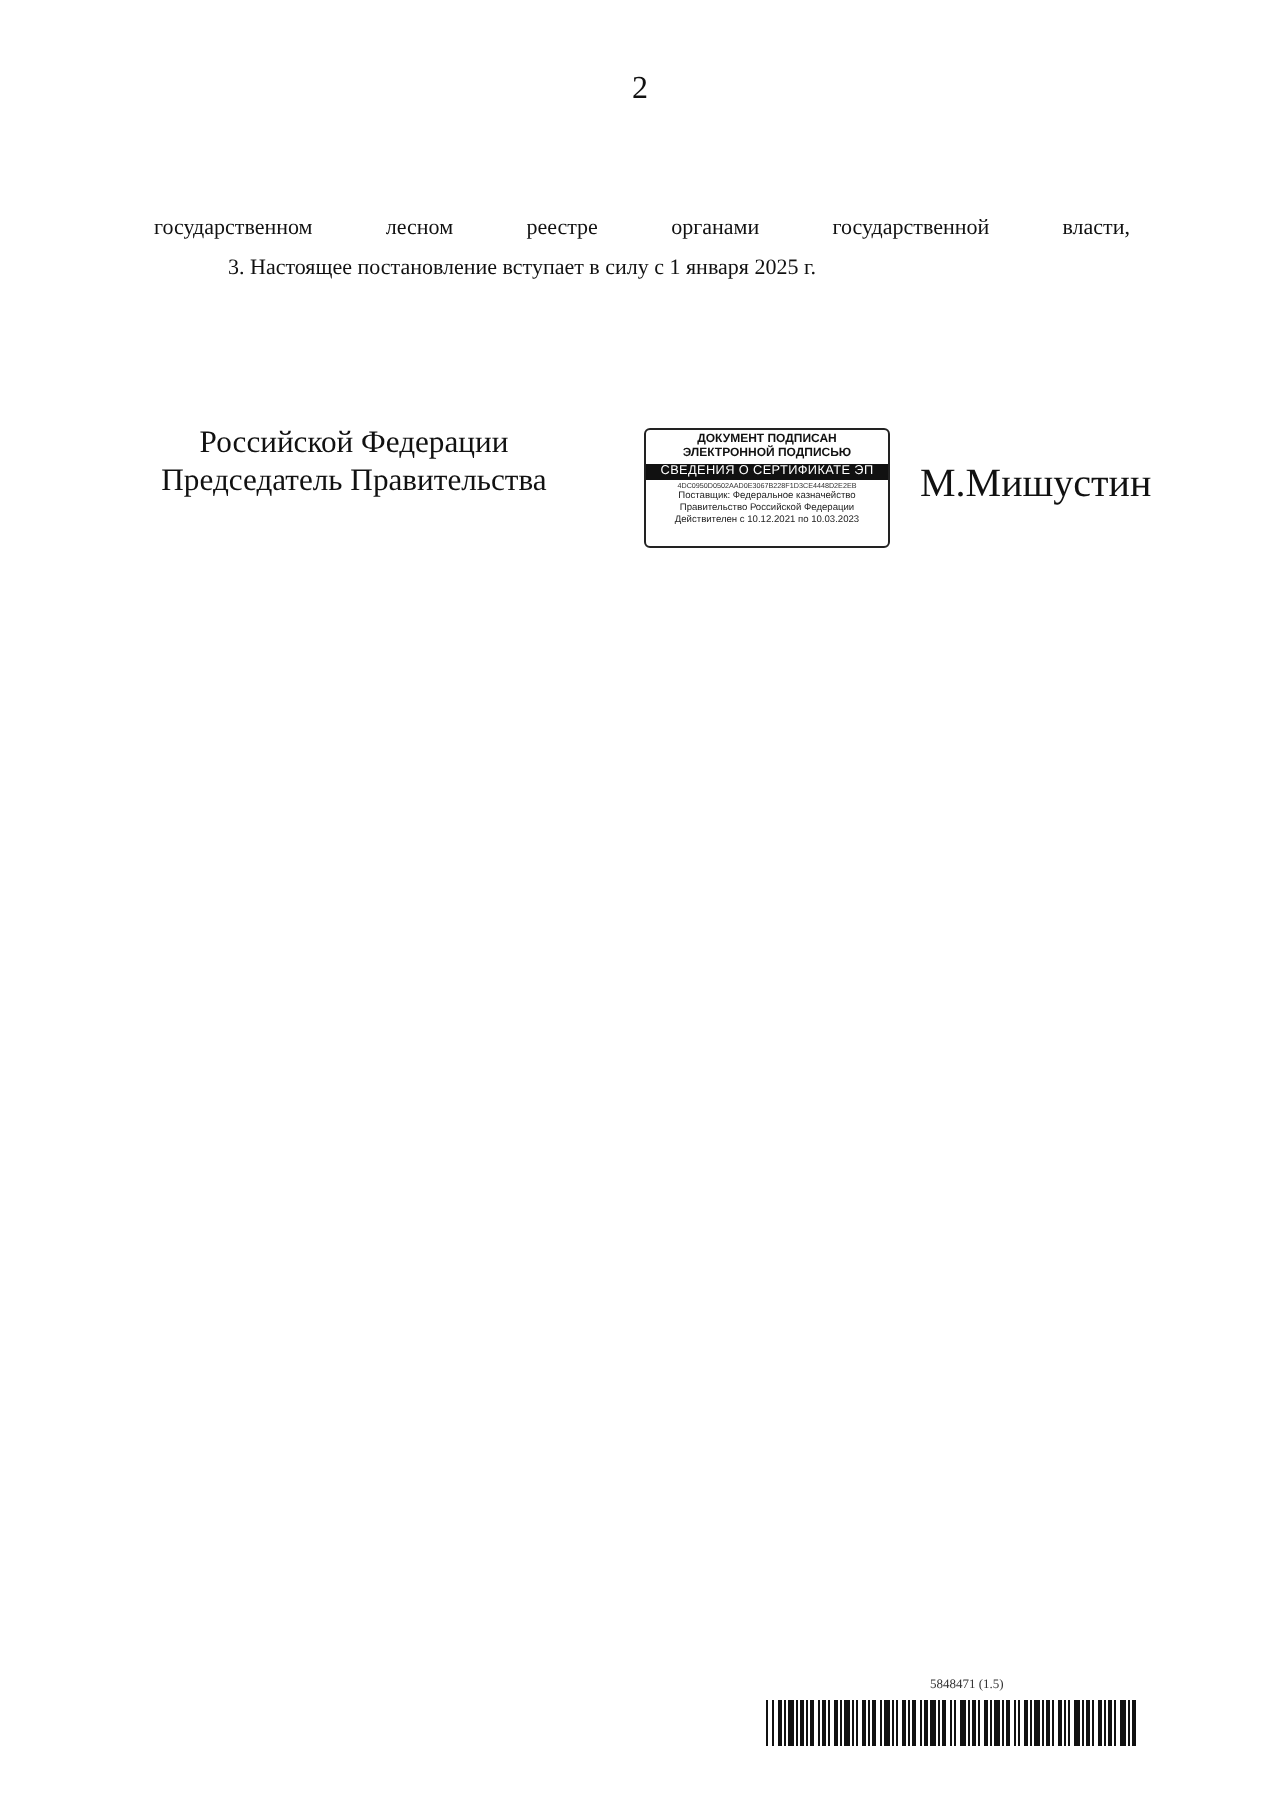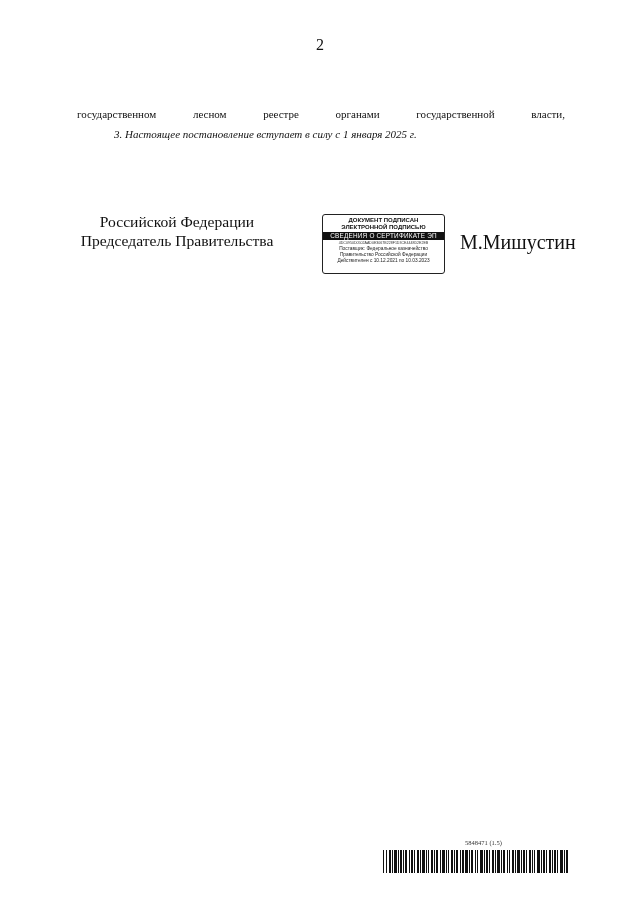--- a/index.html
+++ b/index.html
@@ -41,21 +41,20 @@
       display: block;
       text-align: justify;
       text-align-last: justify;
       white-space: nowrap;
     }
     .line.last {
       text-align-last: left;
     }
     .para.indent {
       text-indent: 37px;
-      font-style: italic;
     }
     .signatory-title {
       position: absolute;
       top: 212px;
       left: 77px;
       width: 200px;
       text-align: center;
       font-size: 15.6px;
       line-height: 19px;
     }

